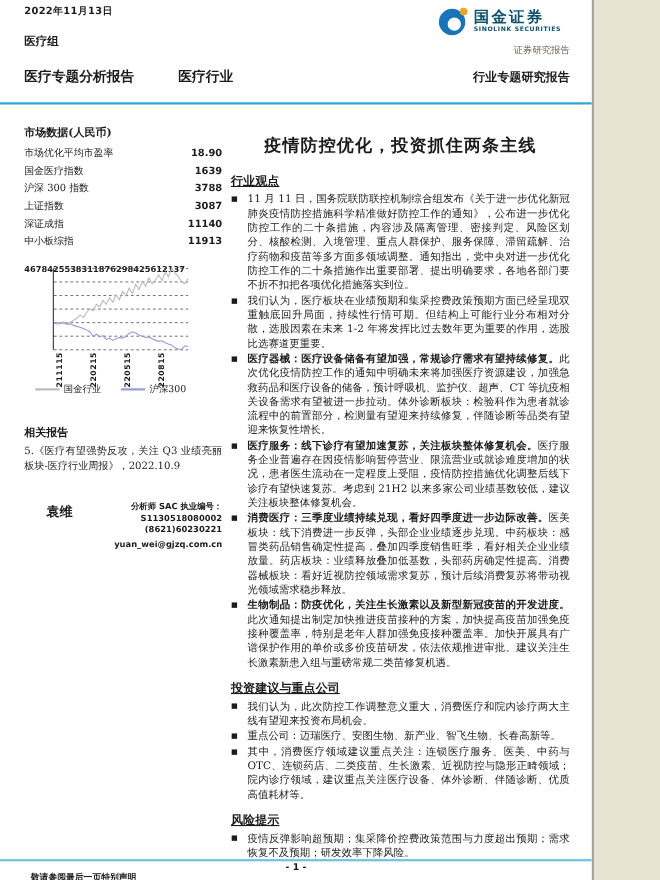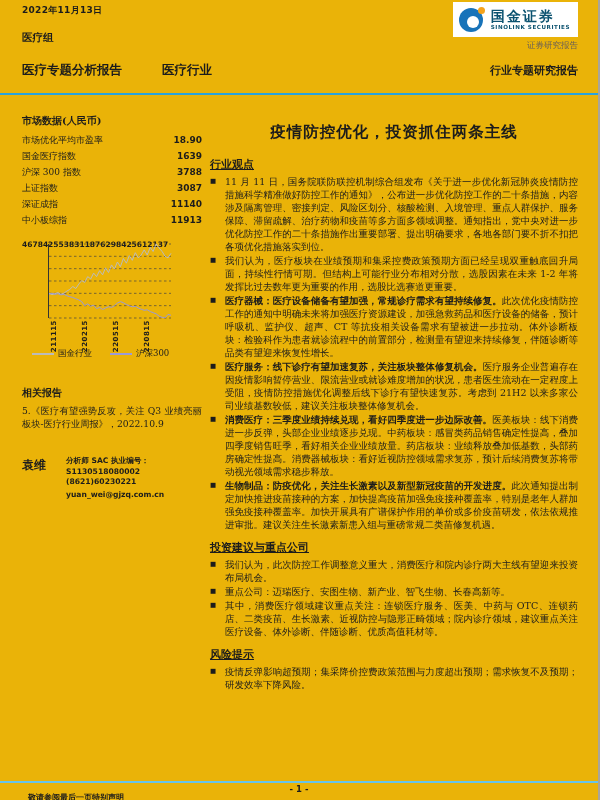--- a/index.html
+++ b/index.html
@@ -1,20 +1,20 @@
 <!DOCTYPE html>
 <html><head>
 <meta charset="utf-8">
 <style>
   * { margin:0; padding:0; box-sizing:border-box; }
   html,body { width:600px; height:800px; }
   body { font-family:"DejaVu Sans", sans-serif; background:#e8e4d4; }
   .page {
-    position:relative; width:600px; height:800px; overflow:hidden;
-    background:#eab308; color:#1c1c1c;
+    position:relative; width:540px; height:800px; overflow:hidden;
+    background:#ffffff; color:#1c1c1c;
     border-right:2px solid #a9a499;
   }
   
   .hdr { position:absolute; left:22px; top:4px; right:20px; }
   .date { font-size:9px; font-weight:bold; letter-spacing:.3px; }
   .group { position:absolute; left:0; top:27px; font-size:10.5px; font-family:"DejaVu Serif", serif; font-weight:bold; }
   .logo-wrap { position:absolute; right:0; top:-2px; text-align:right; }
   .logo-box { display:inline-flex; align-items:center; gap:6px; background:#ffffff; padding:5px 8px 4px 6px; }
   .logo-icon { position:relative; width:26px; height:26px; }
   .logo-icon .c1 { position:absolute; left:0; top:1px; width:24px; height:24px; border-radius:50%; background:#1873B9; }
@@ -46,21 +46,21 @@
   .plot svg { position:absolute; left:0; top:0; overflow:visible; }
   .xlabels { position:relative; height:30px; margin-left:26px; width:122px; }
   .xlabels span { position:absolute; top:2px; font-size:7px; font-weight:bold; writing-mode:vertical-rl; transform:rotate(180deg); letter-spacing:.5px; }
   .legend { display:flex; gap:18px; margin-top:0; margin-left:10px; align-items:center; }
   .legend .li { display:flex; align-items:center; gap:4px; }
   .legend .sw { width:22px; height:1.5px; background:#999; }
   .legend .lt { font-size:8.5px; font-family:"DejaVu Serif", serif; }
   
   .related { margin-top:26px; }
   .related .item { font-size:9.2px; line-height:13px; font-family:"DejaVu Serif", serif; margin-top:3px; text-align:justify; }
-  .analyst { margin-top:26px; display:flex; }
+  .analyst { margin-top:26px; display:flex;text-align:right; }
   .analyst .name { width:44px; flex:none; font-size:12px; font-weight:bold; font-family:"DejaVu Serif", serif; padding-top:1px; }
   .analyst .det { font-size:7.6px; line-height:10.5px; font-weight:bold; }
   .analyst .det .em { font-weight:bold; margin-top:2px; }
   
   .doc-title { text-align:center; font-size:15.5px; font-weight:bold; letter-spacing:1px; margin:8px 0 14px 0; }
   .sec { margin-top:9px; }
   .sec-h { font-size:11px; font-weight:bold; margin-bottom:3px;text-decoration:underline; }
   .bullets { list-style:none; }
   .bullets li { position:relative; padding-left:15px; font-size:9.5px; line-height:13px; text-align:justify; font-family:"DejaVu Serif", serif; margin-bottom:1px; }
   .bullets li::before { content:"■"; position:absolute; left:0; top:0; font-size:6.5px; line-height:13px; }

